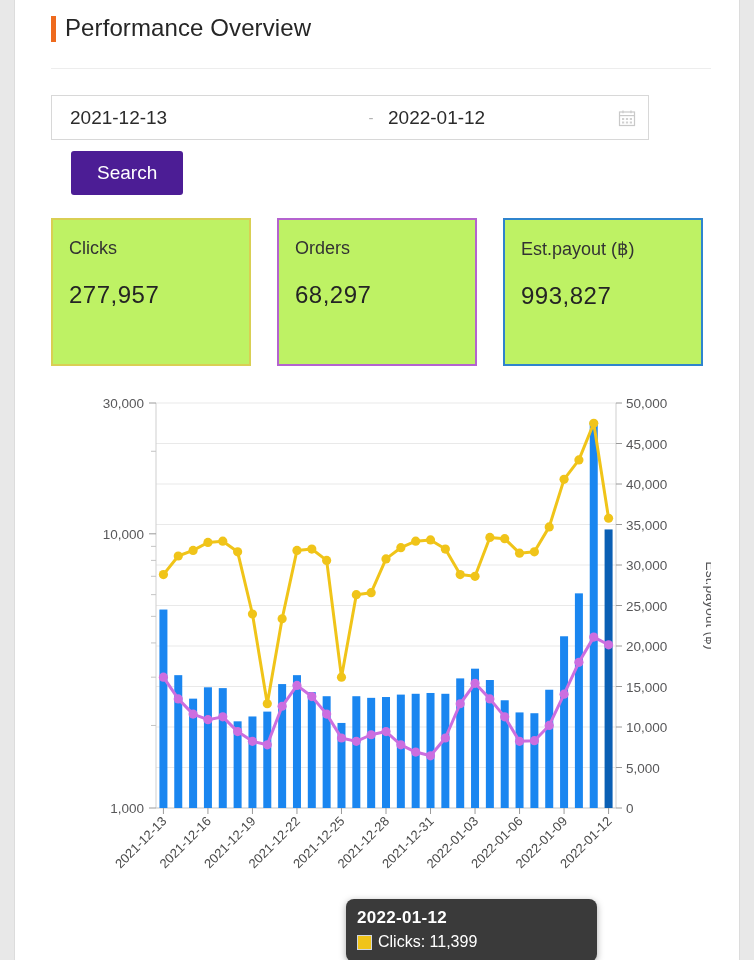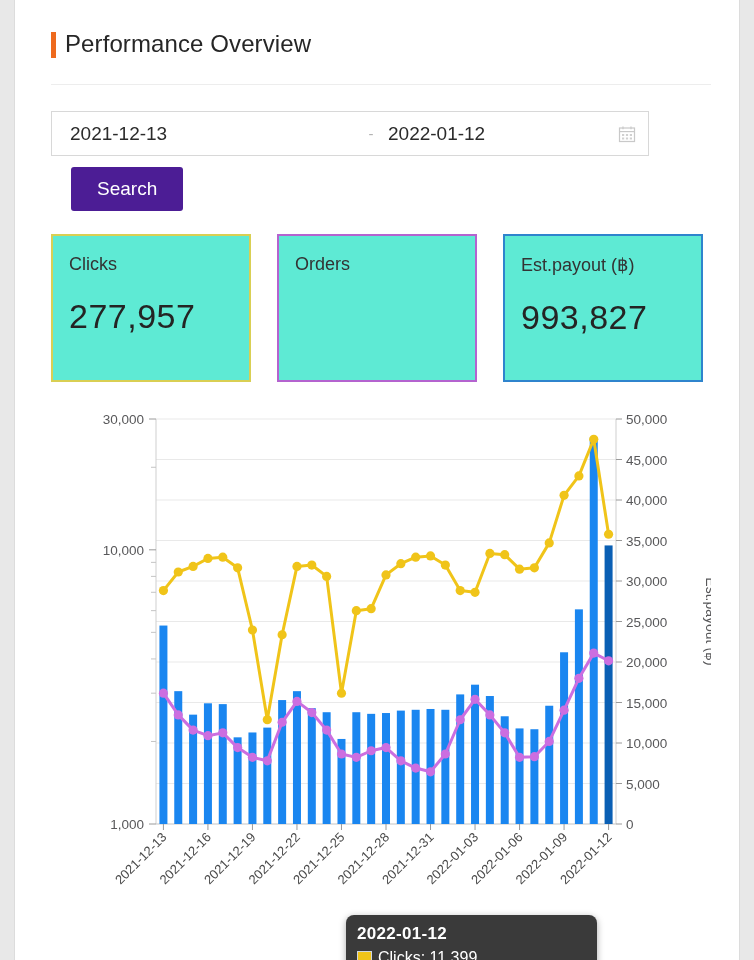--- a/index.html
+++ b/index.html
@@ -11,21 +11,21 @@
   }
   #page {
     position: absolute; left: 14px; top: 0; width: 726px; height: 960px;
     background: #ffffff;
     border-left: 1px solid #dcdcdc;
     border-right: 1px solid #dcdcdc;
   }
   .inner { position: absolute; left: 36px; top: 0; width: 660px; }
 
   
-  .page-title-row { display: flex; align-items: flex-end; padding-top: 30px; }
+  .page-title-row { display: flex; align-items: flex-end; padding-top: 14px; }
   .title-bar { width: 5px; height: 26px; background: #ee6a1e; margin-right: 9px; }
   .page-title { font-size: 24px; color: #262626; font-weight: 400; letter-spacing: .1px; }
   .divider { height: 1px; background: #ededed; margin-top: 26px; width: 660px; }
 
   
   .daterange {
     margin-top: 26px; width: 598px; height: 45px;
     border: 1px solid #d8d8d8; background: #fff;
     display: flex; align-items: center; padding: 0 12px;
   }
@@ -38,23 +38,23 @@
   .search-btn {
     margin-top: 11px; margin-left: 20px;
     background: #ed6c21; color: #fff; border: none;
     font-family: "Liberation Sans", sans-serif;
     font-size: 19px; padding: 11px 26px; border-radius: 3px;
     cursor: pointer; display: block;
   }
 
   
   .cards { display: flex; margin-top: 23px; gap: 26px; }
-  .card { width: 200px; height: 148px; border: 2px solid #ccc; background: #5eead4; padding: 18px 16px 0 16px; }
+  .card { width: 200px; height: 148px; border: 2px solid #ccc; background: #bef264; padding: 18px 16px 0 16px; }
   .card-label { font-size: 18px; color: #333; }
-  .card-value { font-size: 34px; color: #242424; margin-top: 22px; letter-spacing: .5px; }
+  .card-value { font-size: 24px; color: #242424; margin-top: 22px; letter-spacing: .5px; }
 
   
   .chart-wrap { position: relative; margin-top: 22px; width: 660px; height: 540px; }
   svg.chart { display: block; }
   .tick-txt { font-size: 13.5px; fill: #58585a; font-family: "Liberation Sans", sans-serif; }
   .axis-title { font-size: 14px; fill: #58585a; font-family: "Liberation Sans", sans-serif; }
   .xtick-txt { font-size: 13px; fill: #4a4a4a; font-family: "Liberation Sans", sans-serif; }
 
   
   .tooltip {
@@ -101,20 +101,21 @@
 
     <button class="search-btn" style="background: #4c1d95;">Search</button>
 
     <div class="cards">
       <div class="card" style="border-color: rgb(217, 207, 83);">
         <div class="card-label">Clicks</div>
         <div class="card-value">277,957</div>
       </div>
       <div class="card" style="border-color: rgb(180, 99, 207);">
         <div class="card-label">Orders</div>
+        <div class="card-value">68,297</div>
       </div>
       <div class="card" style="border-color: rgb(47, 132, 205);">
         <div class="card-label">Est.payout (฿)</div>
         <div class="card-value">993,827</div>
       </div>
     </div>
 
     <div class="chart-wrap">
       <svg class="chart" id="chart-svg" width="660" height="540">
           <line x1="105" x2="565" y1="420" y2="420" stroke="#e9e9e9" stroke-width="1"></line>

